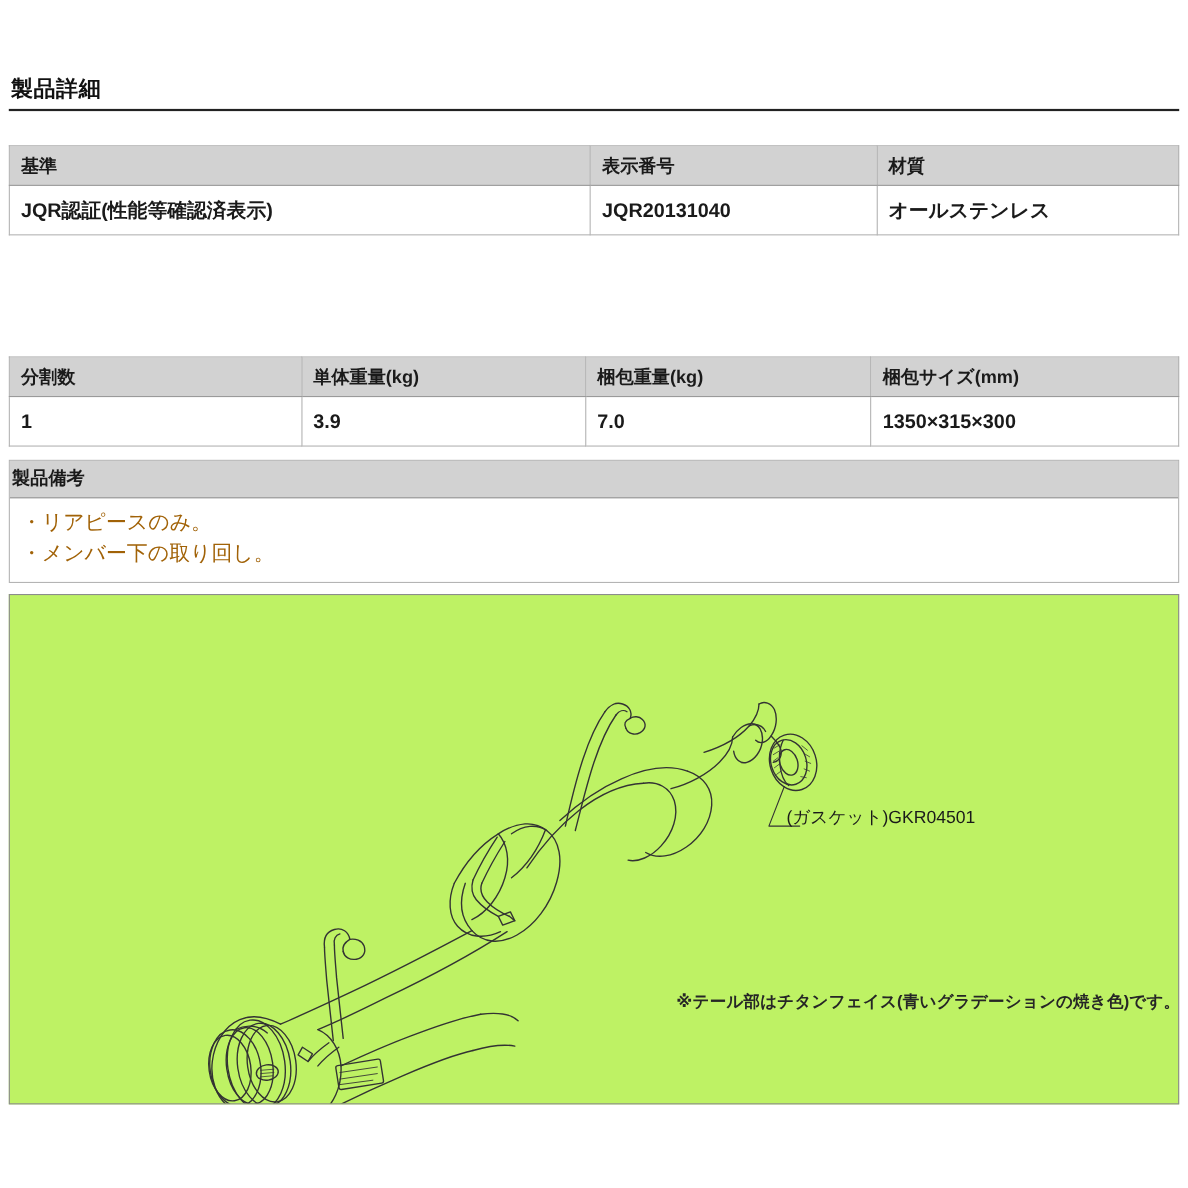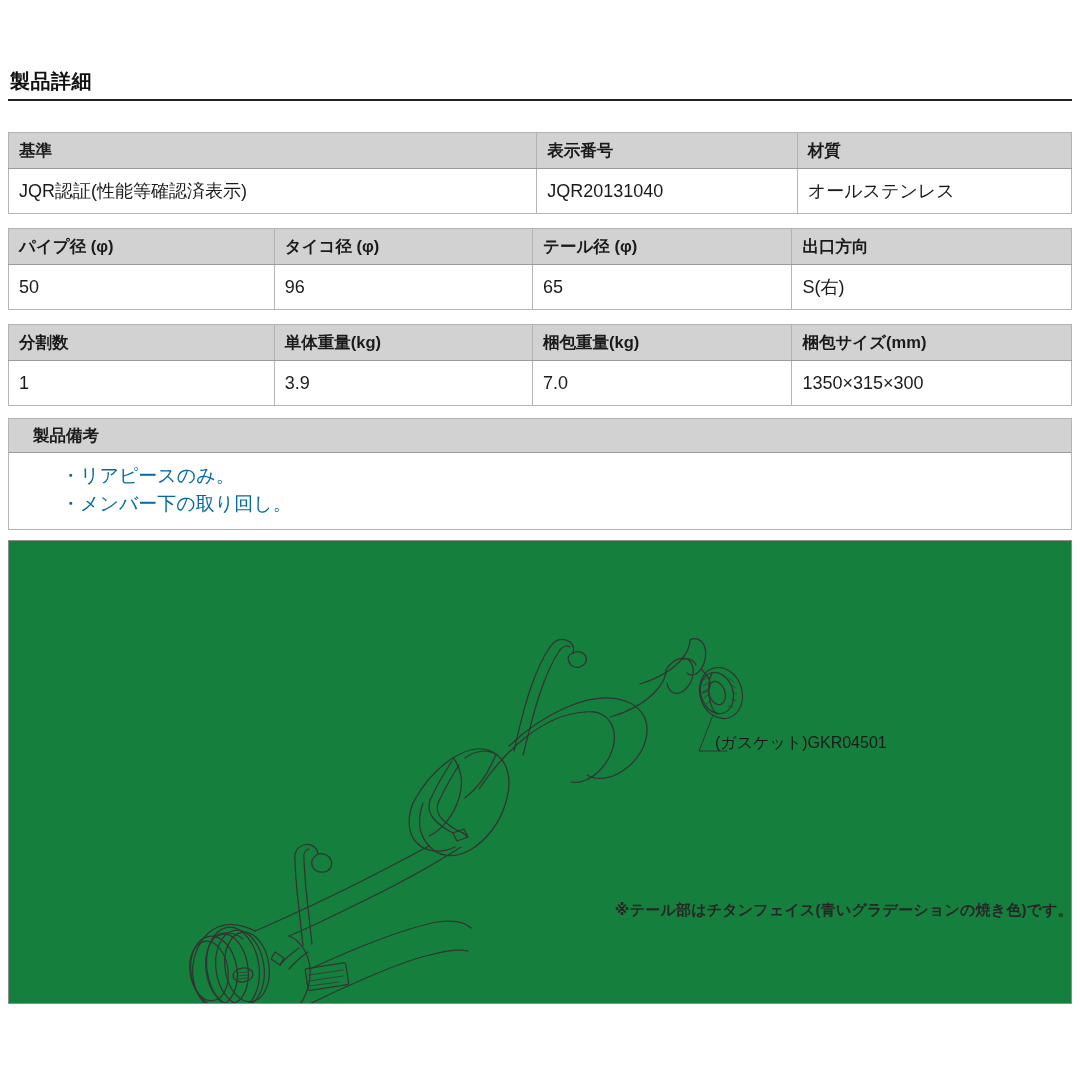--- a/index.html
+++ b/index.html
@@ -68,20 +68,21 @@
     font-size: 16.5px;
     height: 35px;
     font-weight: bold;
     border-bottom-color: #9a9a9a;
   }
   .spec-table td {
     background: #ffffff;
     color: #1a1a1a;
     font-size: 18px;
     height: 44px;
+    font-weight: bold;
   }
 
   #table-standard { top: 132px; }
   #table-dimensions { top: 228px; }
   #table-packaging { top: 324px; border-radius: 32px; }
 
   
   .remarks {
     position: absolute;
     left: 8px;
@@ -91,44 +92,43 @@
     border: 1px solid #b4b4b4;
     background: #ffffff;
   }
   .remarks-head {
     background: #d2d2d2;
     font-size: 16.5px;
     font-weight: bold;
     color: #1a1a1a;
     height: 33px;
     line-height: 33px;
-    padding: 0 24px;
+    padding: 0 2px;
     border-bottom: 1px solid #9a9a9a;
   }
   .remarks-body {
     padding: 9px 10px 12px 10px;
   }
   .remark-line {
     font-size: 19px;
     line-height: 1.45;
-    color: #0369a1;
+    color: #a16207;
     white-space: nowrap;
-    margin-left: 42px;
   }
 
   
   .figure-frame {
     position: absolute;
     left: 8px;
     top: 540px;
     width: 1064px;
     height: 464px;
     box-sizing: border-box;
     border: 1px solid #8c8c8c;
-    background: #15803d;
+    background: #bef264;
     overflow: hidden;
   }
   .figure-svg {
     position: absolute;
     left: 0;
     top: 0;
     width: 1064px;
     height: 464px;
     display: block;
   }
@@ -177,44 +177,20 @@
     </thead>
     <tbody>
       <tr>
         <td>JQR認証(性能等確認済表示)</td>
         <td>JQR20131040</td>
         <td>オールステンレス</td>
       </tr>
     </tbody>
   </table>
 
-  <table class="spec-table" id="table-dimensions">
-    <colgroup>
-      <col style="width:25%">
-        <col style="width:24.3%">
-        <col style="width:24.4%">
-        <col style="width:26.3%">
-    </colgroup>
-    <thead>
-      <tr>
-        <th>パイプ径 (φ)</th>
-        <th>タイコ径 (φ)</th>
-        <th>テール径 (φ)</th>
-        <th>出口方向</th>
-      </tr>
-    </thead>
-    <tbody>
-      <tr>
-        <td>50</td>
-        <td>96</td>
-        <td>65</td>
-        <td>S(右)</td>
-      </tr>
-    </tbody>
-  </table>
 
   <table class="spec-table" id="table-packaging">
     <colgroup>
       <col style="width:25%">
         <col style="width:24.3%">
         <col style="width:24.4%">
         <col style="width:26.3%">
     </colgroup>
     <thead>
       <tr>

